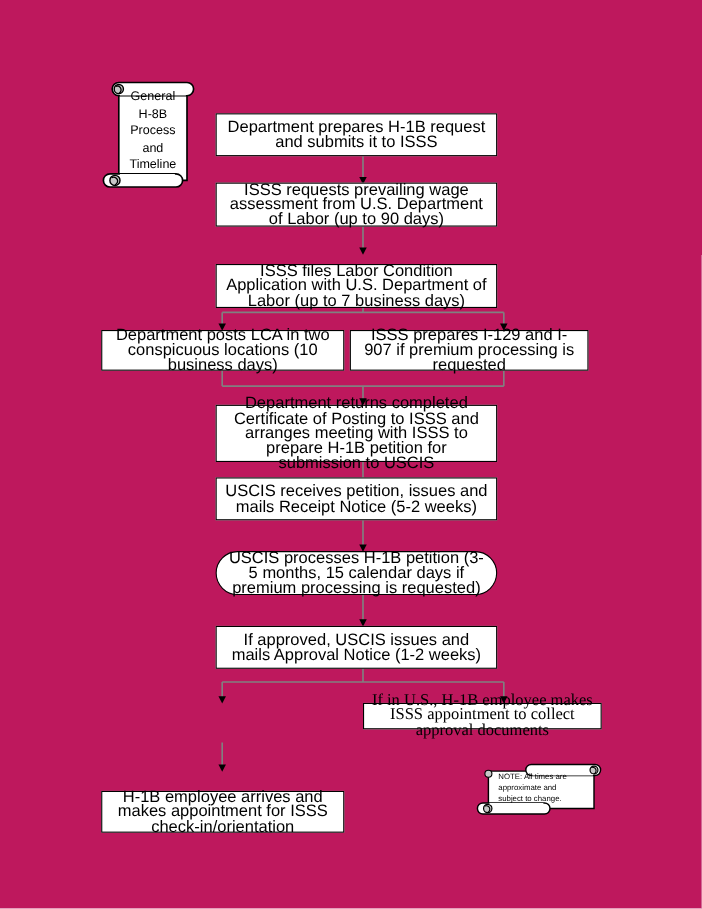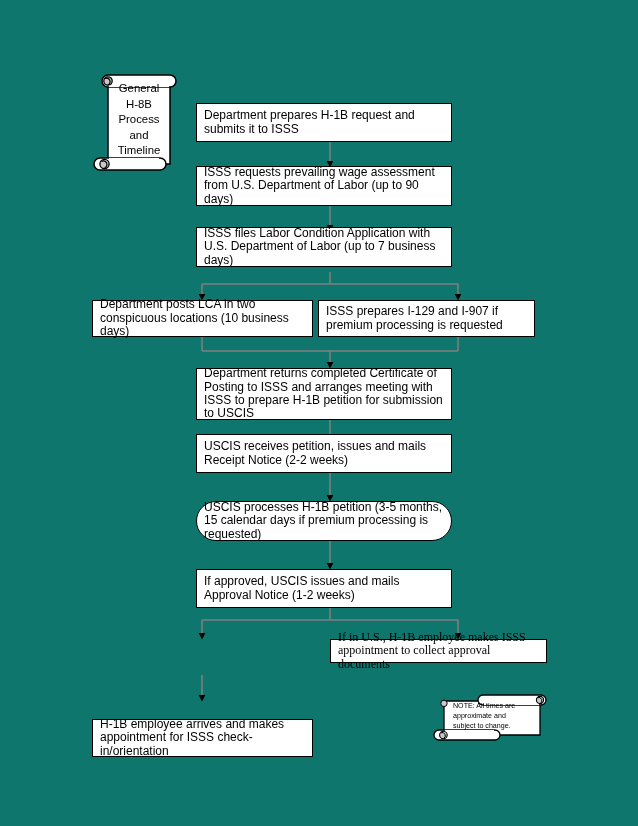--- a/index.html
+++ b/index.html
@@ -8,41 +8,41 @@
     background: #ffffff;
   }
   body {
     font-family: "Liberation Sans", sans-serif;
     color: #000000;
   }
   #canvas {
     position: relative;
     width: 638px;
     height: 826px;
-    background: #0f766e;
+    background: #be185d;
     overflow: hidden;
   }
   svg#wires {
     position: absolute;
     left: 0;
     top: 0;
     width: 638px;
     height: 826px;
     pointer-events: none;
   }
   .node {
     position: absolute;
     box-sizing: border-box;
     border: 1.6px solid #000000;
     background: #ffffff;
     display: flex;
     align-items: center;
     justify-content: center;
-    text-align: left;
-    font-size: 12px;
+    text-align: center;
+    font-size: 15px;
     line-height: 13.4px;
     padding: 2px 7px;
     z-index: 3;
   }
   .node span { display: block; width: 100%; }
 
   
   .scroll {
     position: absolute;
     z-index: 4;
@@ -139,38 +139,38 @@
   </div>
 
   <div class="node" id="step-1" style="left:196px; top:103px; width:256px; height:39px;">
     <span>Department prepares H-1B request and submits it to ISSS</span>
   </div>
 
   <div class="node" id="step-2" style="left:196px; top:166px; width:256px; height:40px;">
     <span>ISSS requests prevailing wage assessment from U.S. Department of Labor (up to 90 days)</span>
   </div>
 
-  <div class="node" id="step-3" style="left:196px; top:227px; width:256px; height:40px;">
+  <div class="node" id="step-3" style="left:196px; top:240px; width:256px; height:40px;">
     <span>ISSS files Labor Condition Application with U.S. Department of Labor (up to 7 business days)</span>
   </div>
 
   <div class="node" id="step-4a" style="left:92px; top:300px; width:221px; height:37px;">
     <span>Department posts LCA in two conspicuous locations (10 business days)</span>
   </div>
 
   <div class="node" id="step-4b" style="left:318px; top:300px; width:217px; height:37px;">
     <span>ISSS prepares I-129 and I-907 if premium processing is requested</span>
   </div>
 
   <div class="node" id="step-5" style="left:196px; top:368px; width:256px; height:52px;">
     <span>Department returns completed Certificate of Posting to ISSS and arranges meeting with ISSS to prepare H-1B petition for submission to USCIS</span>
   </div>
 
   <div class="node" id="step-6" style="left:196px; top:434px; width:256px; height:39px;">
-    <span>USCIS receives petition, issues and mails Receipt Notice (2-2 weeks)</span>
+    <span>USCIS receives petition, issues and mails Receipt Notice (5-2 weeks)</span>
   </div>
 
   <div class="node" id="step-7" style="left:196px; top:501px; width:256px; height:40px;border-radius:20px;">
     <span>USCIS processes H-1B petition (3-5 months, 15 calendar days if premium processing is requested)</span>
   </div>
 
   <div class="node" id="step-8" style="left:196px; top:569px; width:256px; height:39px;">
     <span>If approved, USCIS issues and mails Approval Notice (1-2 weeks)</span>
   </div>
 

